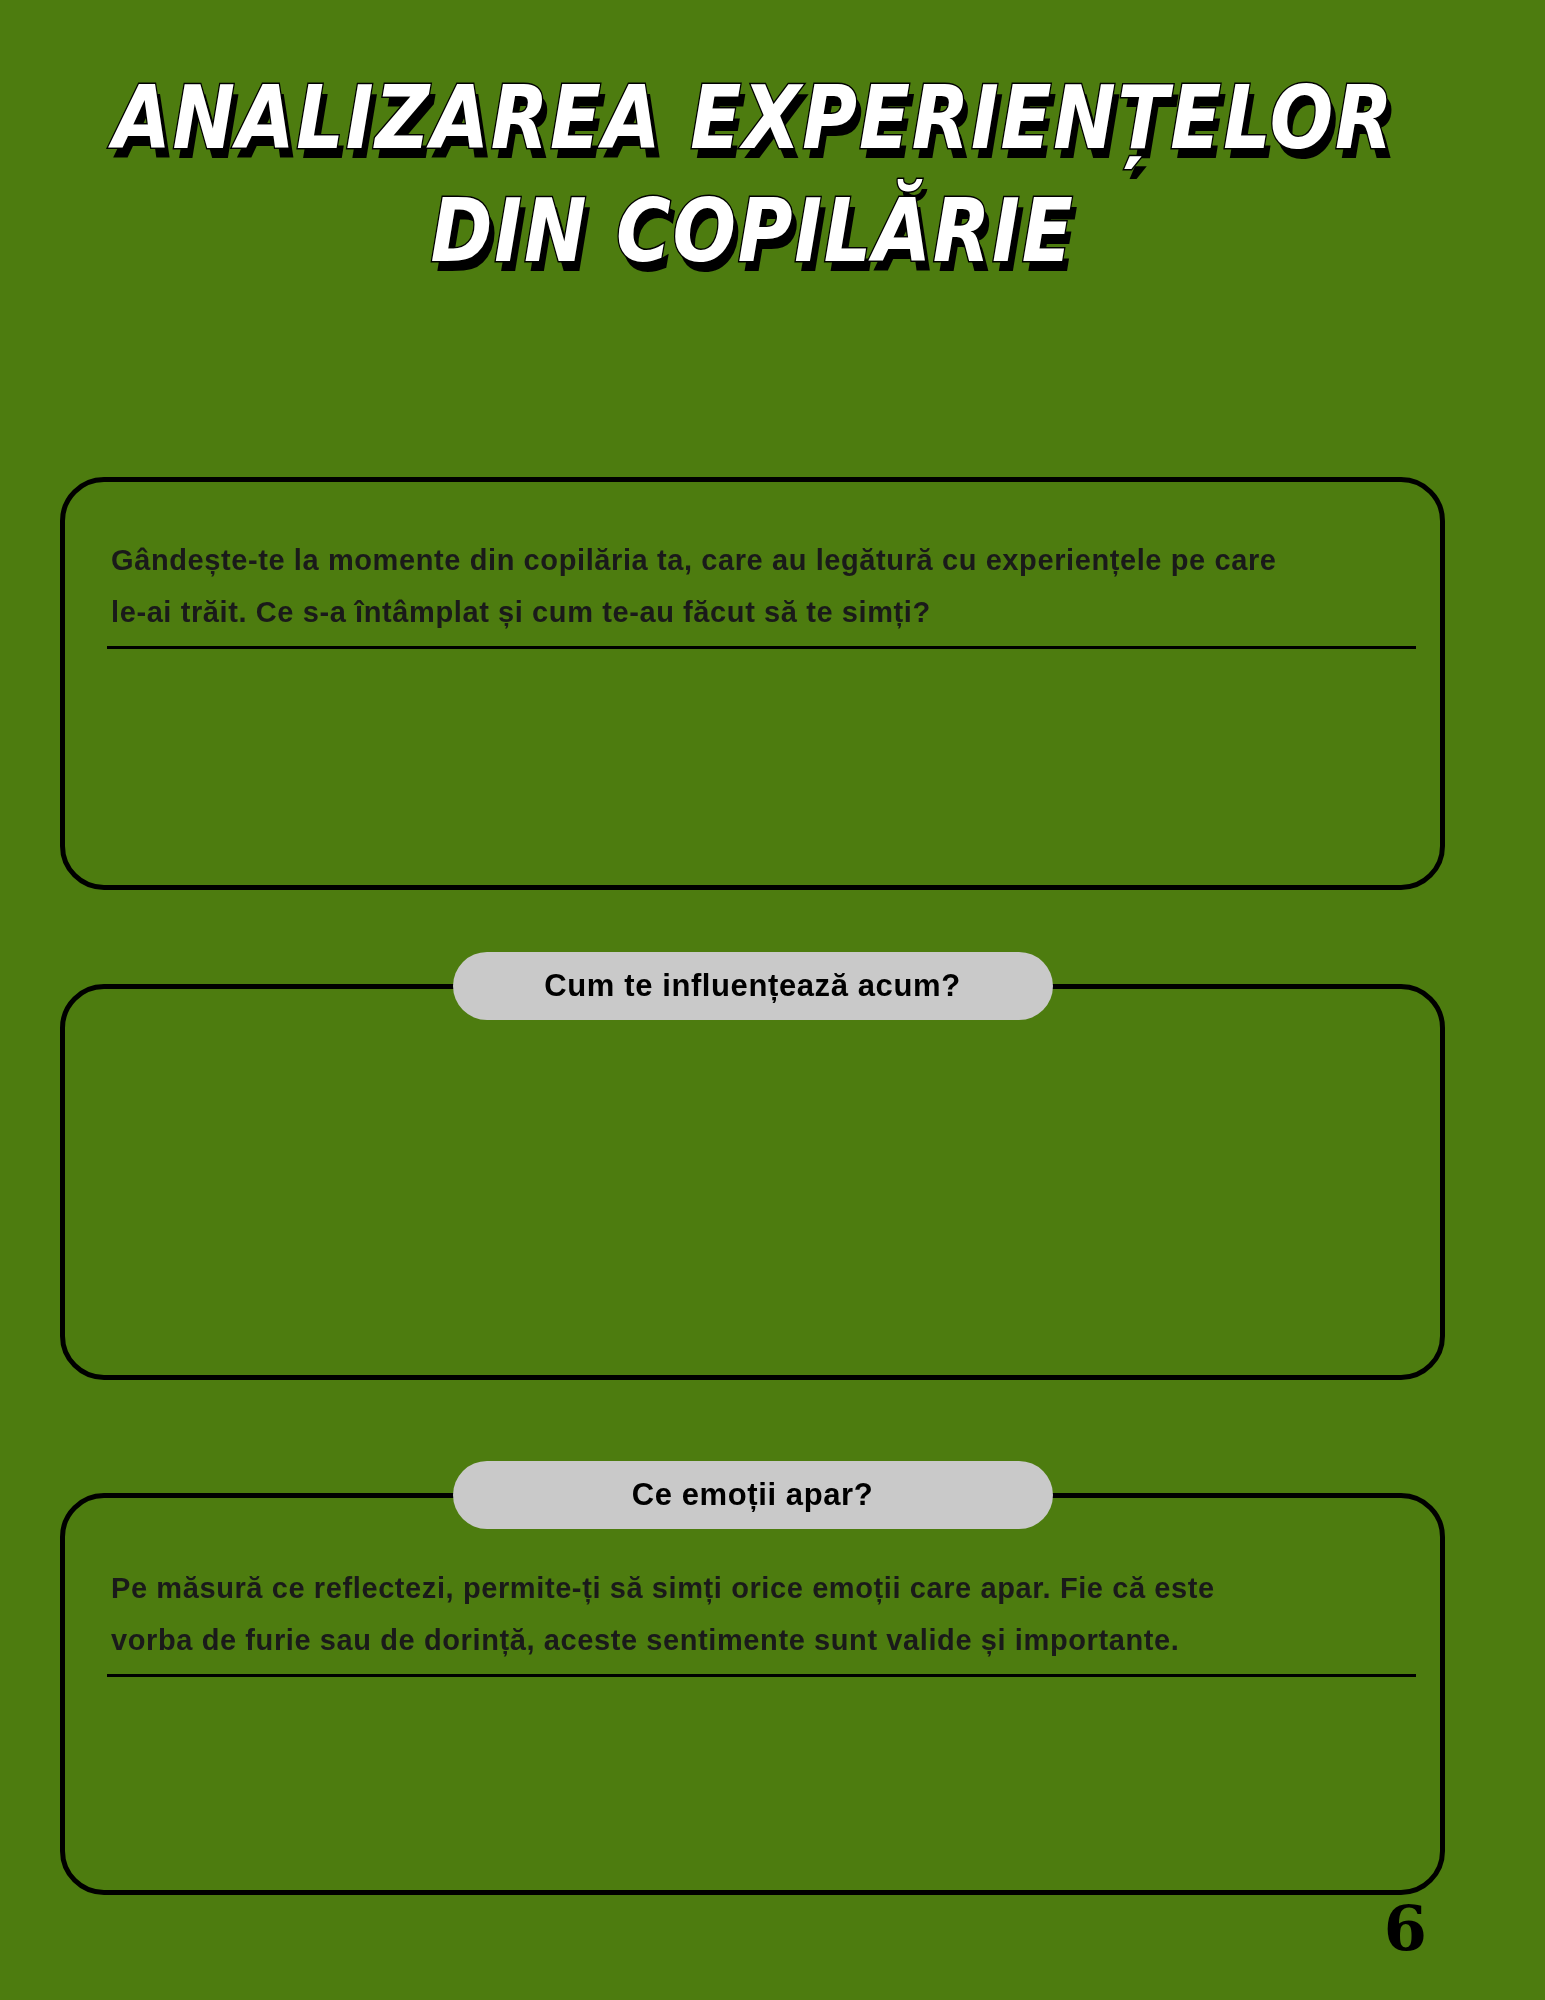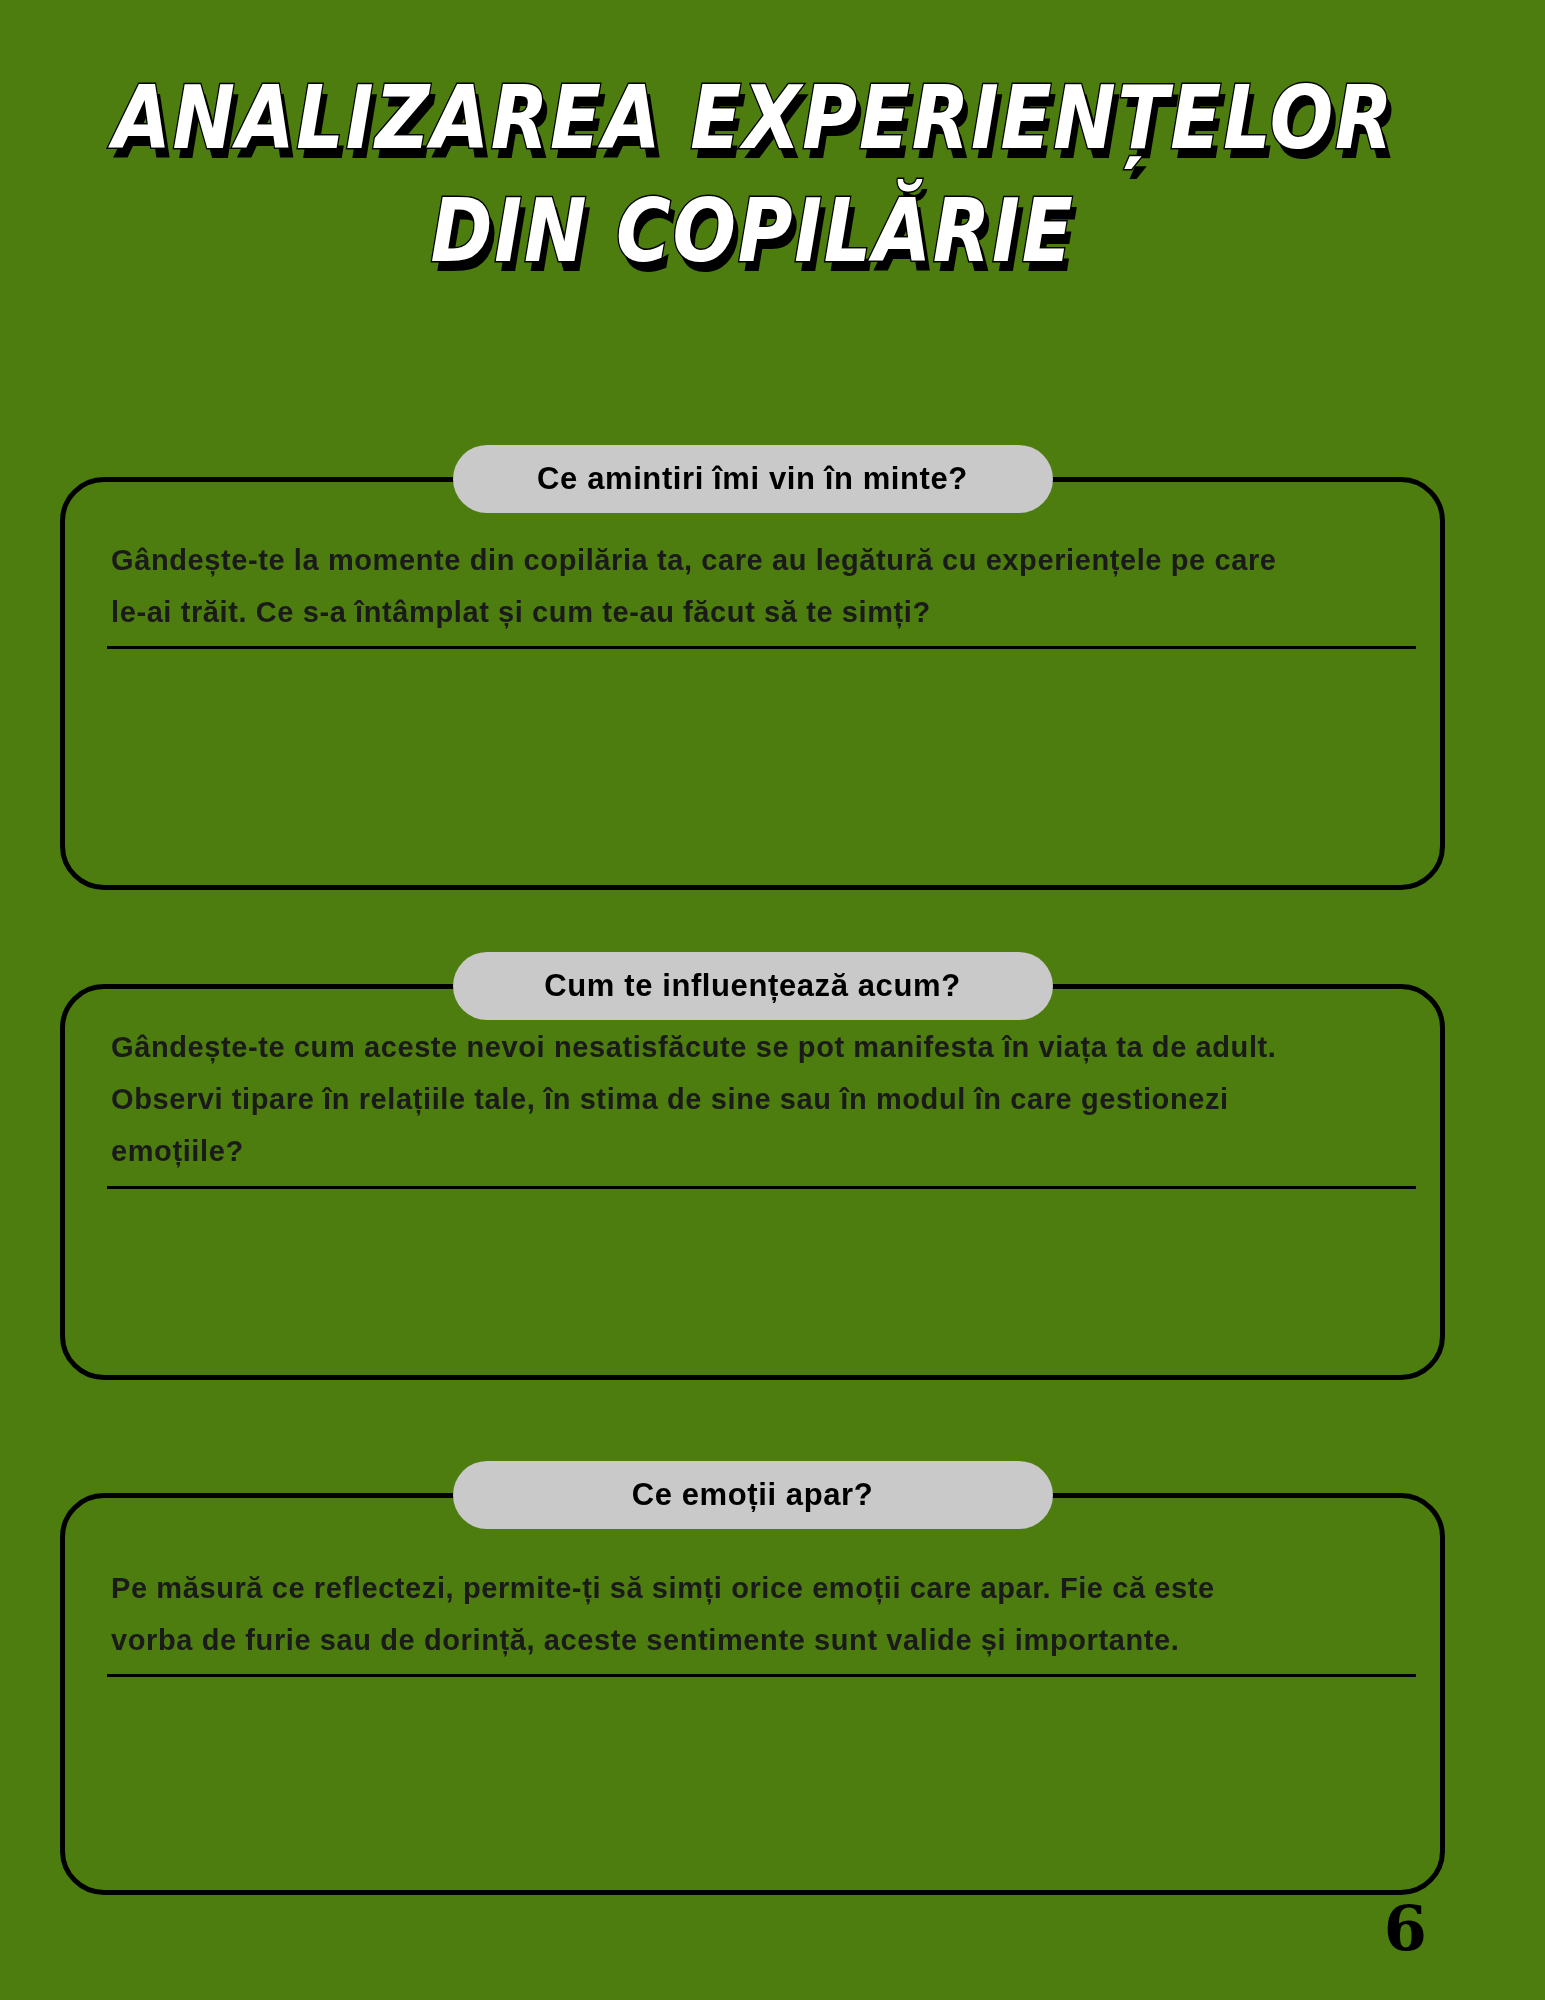--- a/index.html
+++ b/index.html
@@ -101,39 +101,30 @@
 
 <div class="page">
 
   <h1 class="title" style="margin:0;">
     <div>ANALIZAREA EXPERIENȚELOR</div>
     <div>DIN COPILĂRIE</div>
   </h1>
 
 
   <section class="section sec-1">
-    <div class="pill">
-      <span>Ce amintiri îmi vin în minte?</span>
-    </div>
     <div class="box-content">
       <div class="prompt">Gândește-te la momente din copilăria ta, care au legătură cu experiențele pe care
 le-ai trăit. Ce s-a întâmplat și cum te-au făcut să te simți?</div>
       <div class="writing-line"></div>
     </div>
   </section>
 
   <section class="section sec-2">
     <div class="pill">
       <span>Cum te influențează acum?</span>
-    </div>
-    <div class="box-content">
-      <div class="prompt">Gândește-te cum aceste nevoi nesatisfăcute se pot manifesta în viața ta de adult.
-Observi tipare în relațiile tale, în stima de sine sau în modul în care gestionezi
-emoțiile?</div>
-      <div class="writing-line"></div>
     </div>
   </section>
 
   <section class="section sec-3">
     <div class="pill">
       <span>Ce emoții apar?</span>
     </div>
     <div class="box-content">
       <div class="prompt">Pe măsură ce reflectezi, permite-ți să simți orice emoții care apar. Fie că este
 vorba de furie sau de dorință, aceste sentimente sunt valide și importante.</div>

